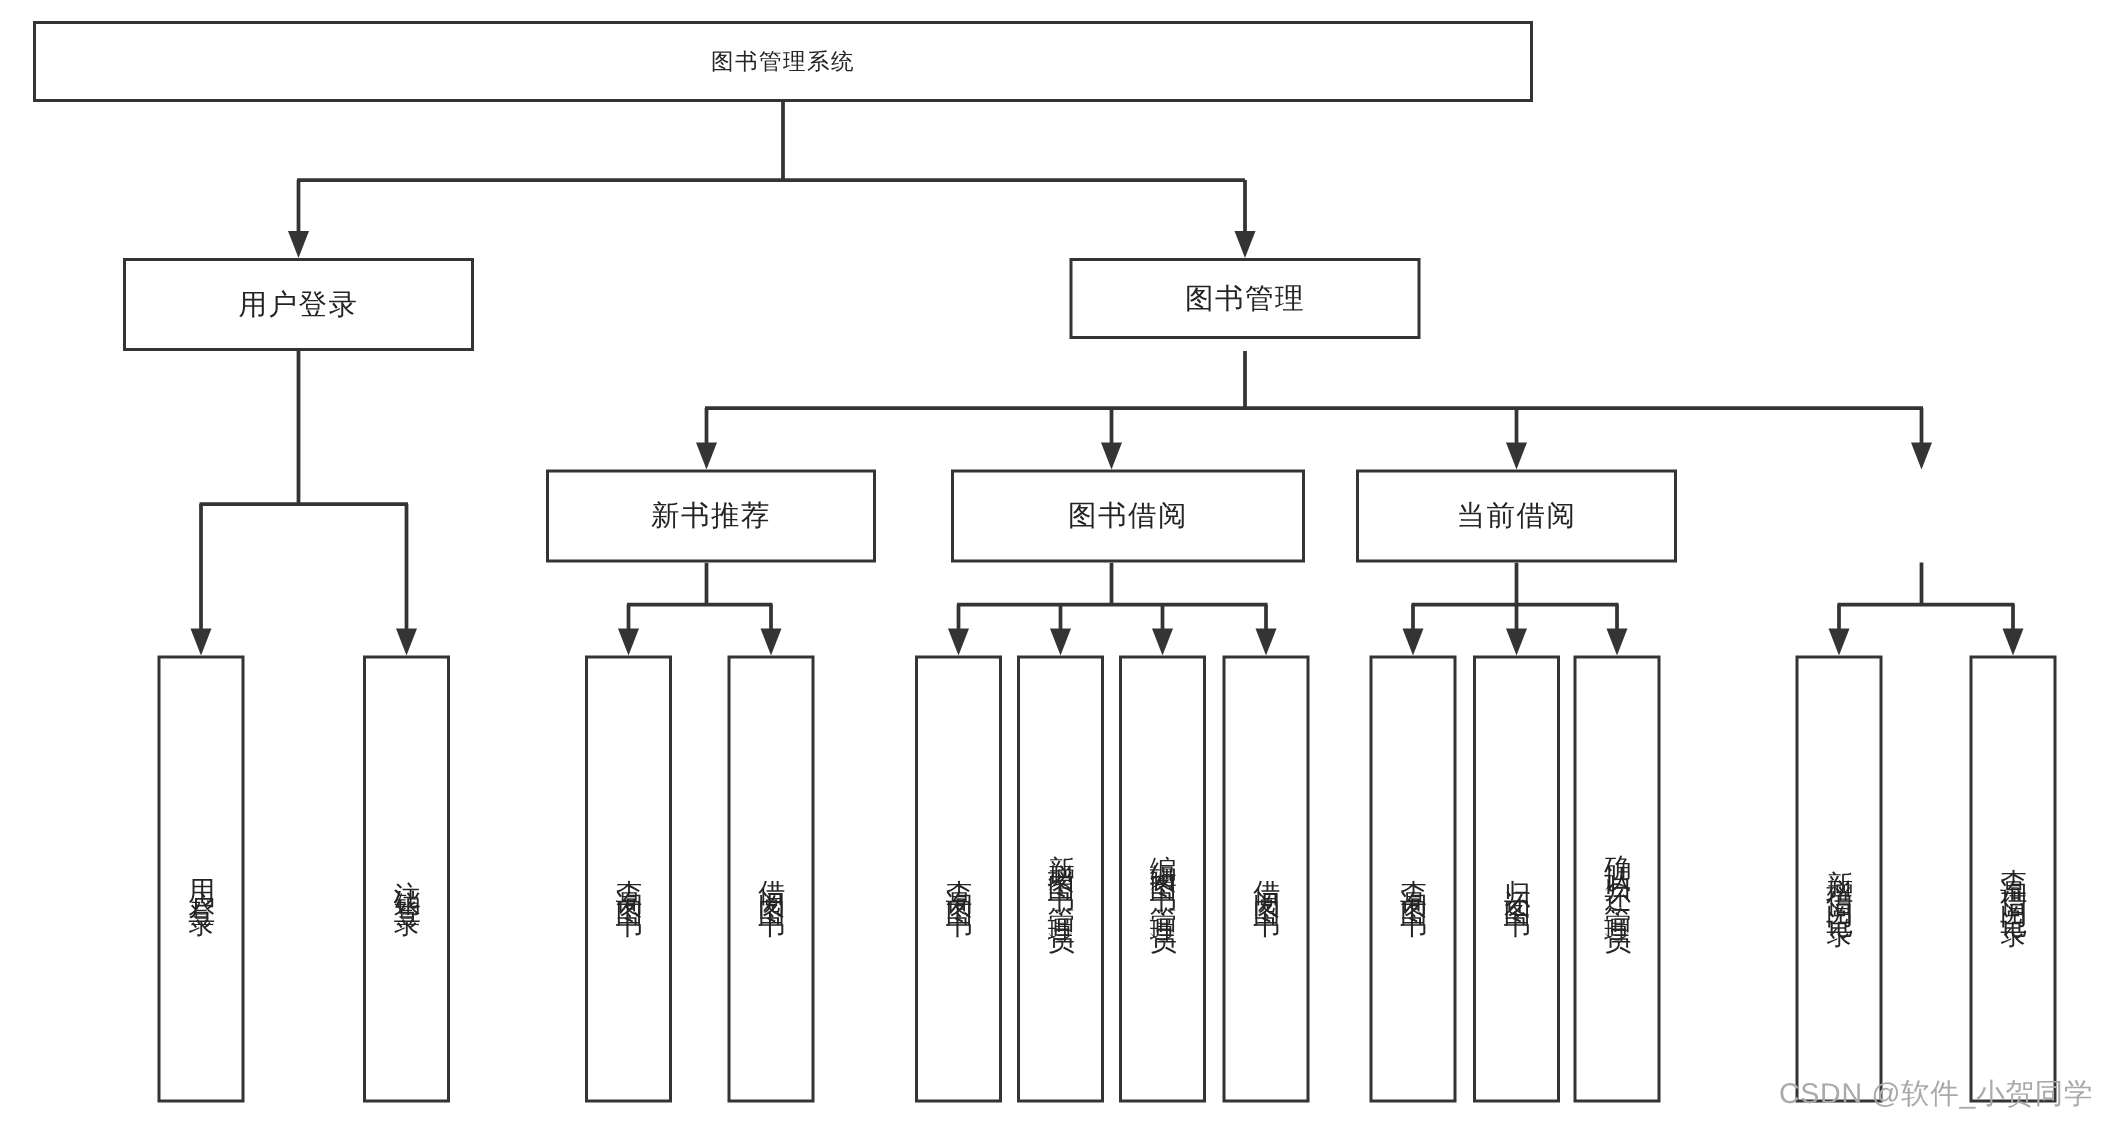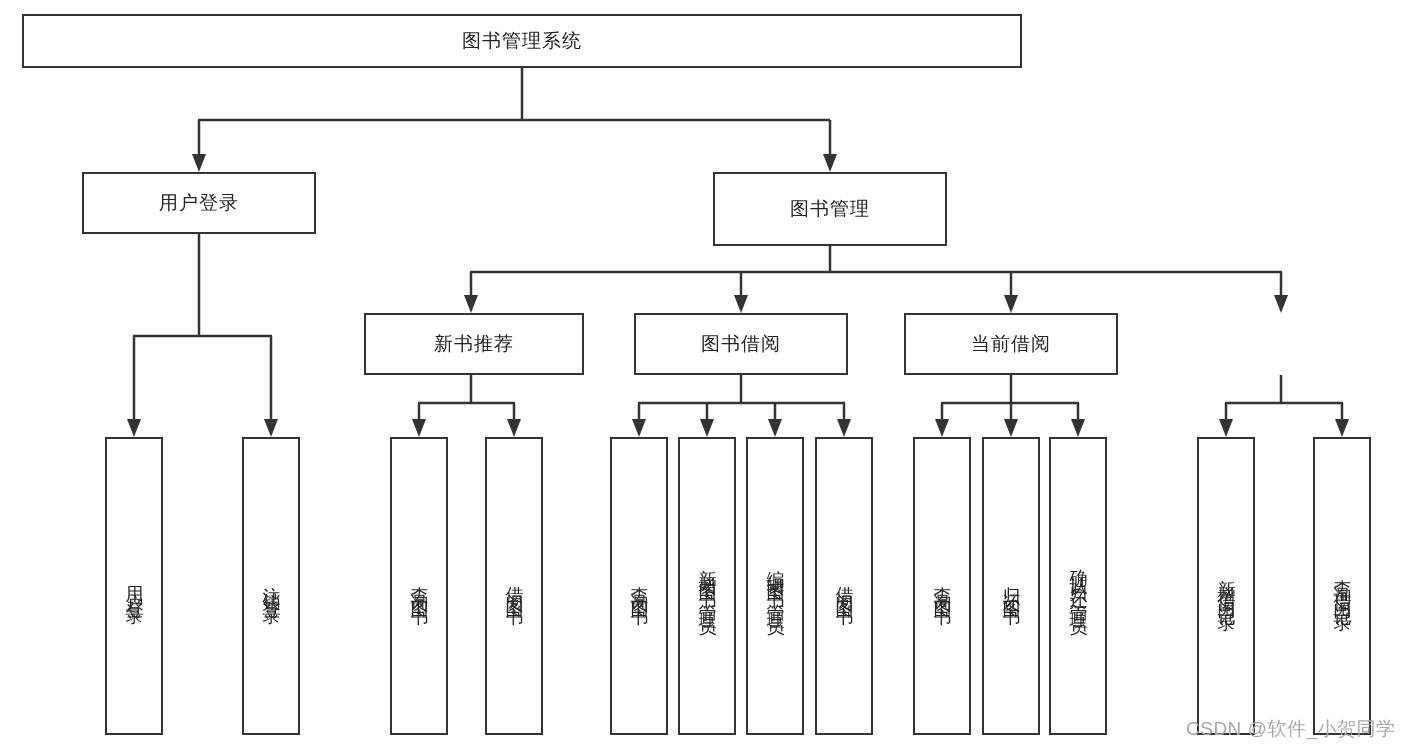--- a/index.html
+++ b/index.html
@@ -30,21 +30,21 @@
     align-items: center;
     justify-content: center;
     color: #242424;
     z-index: 2;
   }
   .hbox {
     font-size: 19px;
     letter-spacing: 1px;
   }
   .root {
-    font-size: 19px;
+    font-size: 15px;
     font-family: Liberation Mono, monospace;
   }
   .vbox .vtext {
     writing-mode: vertical-rl;
     text-orientation: mixed;
     font-size: 18px;
     line-height: 1.05;
     letter-spacing: 7px;
     color: #242424;
     white-space: nowrap;
@@ -132,24 +132,24 @@
       <polygon points="1071,419 1085,419 1078,437"></polygon>
 
       <polygon points="1219,419 1233,419 1226,437"></polygon>
       <polygon points="1335,419 1349,419 1342,437"></polygon>
     </g>
   </svg>
 
   <div class="box hbox root" style="left:22px; top:14px; width:1000px; height:54px;">图书管理系统</div>
 
   <div class="box hbox" style="left:82px; top:172px; width:234px; height:62px;">用户登录</div>
-  <div class="box hbox" style="left:713px; top:172px; width:234px; height:74px;">图书管理</div>
+  <div class="box hbox" style="left:713px; top:172px; width:234px; height:54px;">图书管理</div>
 
   <div class="box hbox" style="left:364px; top:313px; width:220px; height:62px;">新书推荐</div>
-  <div class="box hbox" style="left:634px; top:313px; width:214px; height:62px;">图书借阅</div>
+  <div class="box hbox" style="left:634px; top:313px; width:236px; height:62px;">图书借阅</div>
   <div class="box hbox" style="left:904px; top:313px; width:214px; height:62px;">当前借阅</div>
 
   <div class="box vbox" style="left:105px; top:437px; width:58px; height:298px;">
     <span class="vtext">用户登录</span>
   </div>
   <div class="box vbox" style="left:242px; top:437px; width:58px; height:298px;">
     <span class="vtext">注销登录</span>
   </div>
 
   <div class="box vbox" style="left:390px; top:437px; width:58px; height:298px;">

